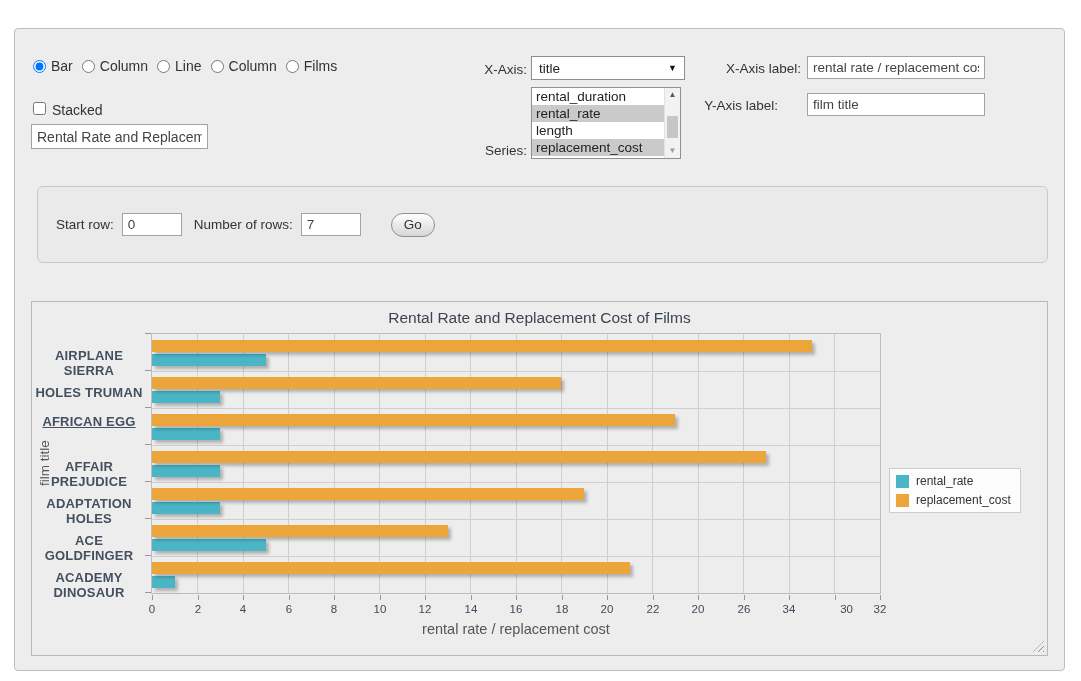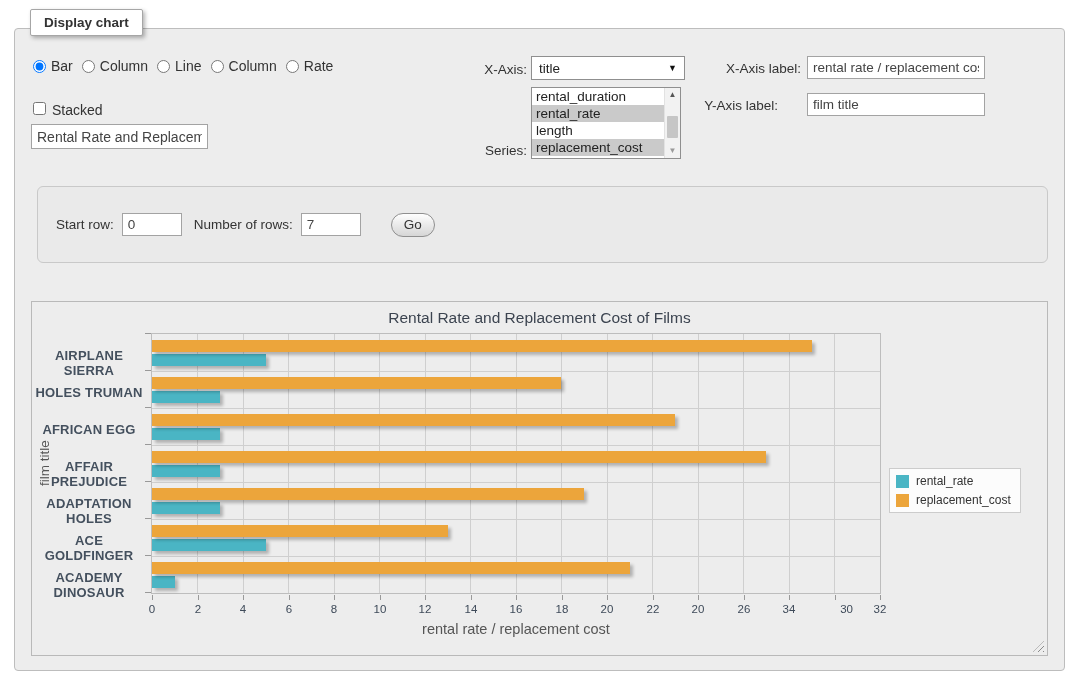--- a/index.html
+++ b/index.html
@@ -93,42 +93,41 @@
   .resize-handle {
     position:absolute; right:3px; bottom:3px; width:11px; height:11px;
     background:repeating-linear-gradient(135deg,#8a8a8a 0 1px,transparent 1px 3.6px);
     clip-path:polygon(100% 0,100% 100%,0 100%);
   }
 </style>
 </head>
 <body>
 
 <div class="frame">
-  <div class="legendbox">Display chart</div>
 
   <div class="chart-type-row">
       <label class="rlabel">
         <input type="radio" name="ctype" checked="" style="">
         <span>Bar</span>
       </label>
       <label class="rlabel">
         <input type="radio" name="ctype" style="">
         <span>Column</span>
       </label>
       <label class="rlabel">
         <input type="radio" name="ctype" style="">
         <span>Line</span>
       </label>
       <label class="rlabel">
         <input type="radio" name="ctype" style="">
         <span>Column</span>
       </label>
       <label class="rlabel">
         <input type="radio" name="ctype" style="">
-        <span>Rate</span>
+        <span>Films</span>
       </label>
     </div>
 
   <div class="stacked-row">
     <input type="checkbox" id="stacked-cb" style="">
     <span>Stacked</span>
   </div>
 
   <input class="txt title-input" value="Rental Rate and Replacement Cost of Films" style="">
 
@@ -216,21 +215,21 @@
         <div class="leg-row">
           <div class="leg-swatch" style="background: rgb(236, 165, 59);"></div>
           <span>replacement_cost</span>
         </div>
       </div>
     <div class="resize-handle"></div>
   <div class="cat-label" style="top: 46px;">AIRPLANE SIERRA</div>
       <div class="ytickmark" style="top: 31px;"></div>
       <div class="cat-label" style="top: 83px;">HOLES TRUMAN</div>
       <div class="ytickmark" style="top: 68px;"></div>
-      <div class="cat-label" style="top: 120px;">AFRICAN EGG</div>
+      <div class="cat-label" style="top: 112px; text-decoration: underline;">AFRICAN EGG</div>
       <div class="ytickmark" style="top: 105px;"></div>
       <div class="cat-label" style="top: 157px;">AFFAIR PREJUDICE</div>
       <div class="ytickmark" style="top: 142px;"></div>
       <div class="cat-label" style="top: 194px;">ADAPTATION HOLES</div>
       <div class="ytickmark" style="top: 179px;"></div>
       <div class="cat-label" style="top: 231px;">ACE GOLDFINGER</div>
       <div class="ytickmark" style="top: 216px;"></div>
       <div class="cat-label" style="top: 268px;">ACADEMY DINOSAUR</div>
       <div class="ytickmark" style="top: 253px;"></div>
       <div class="ytickmark" style="top: 290px;"></div>

